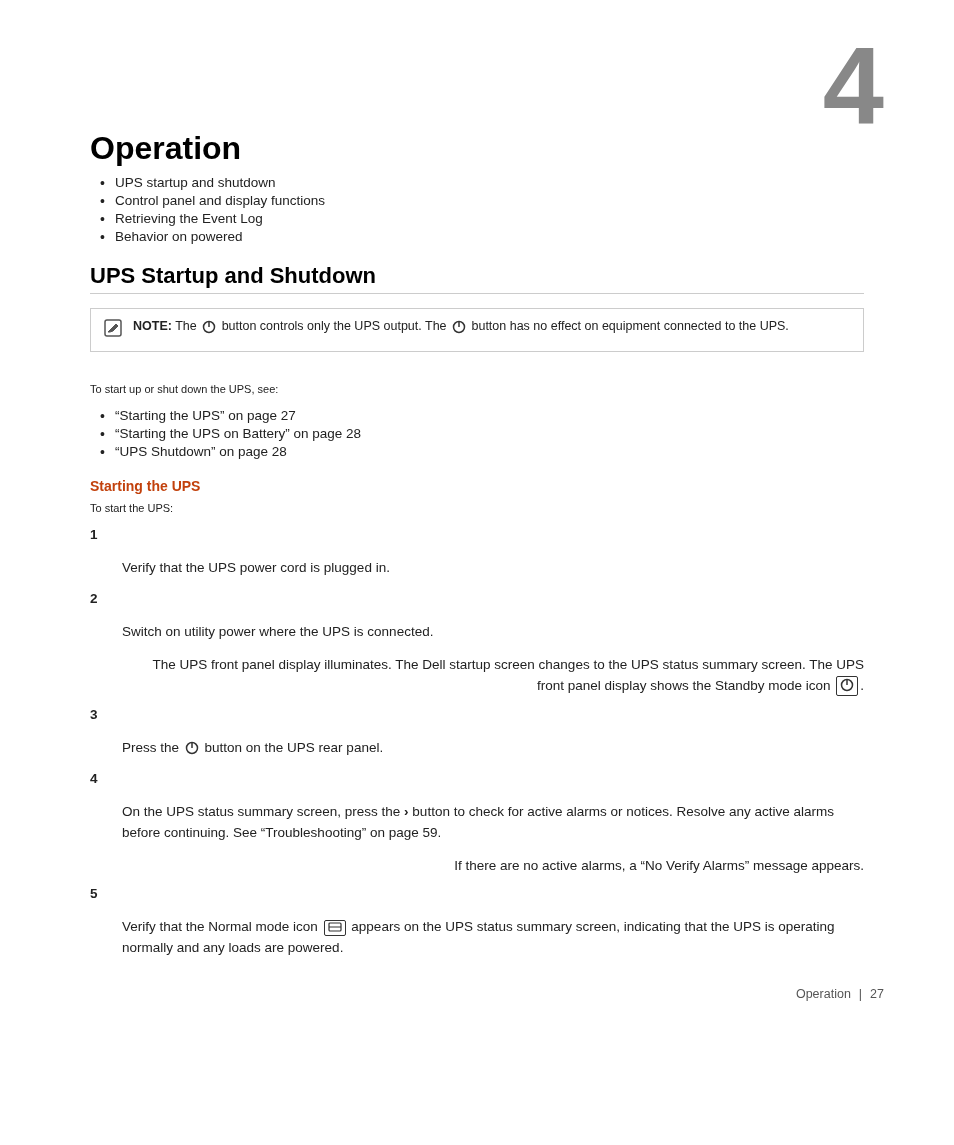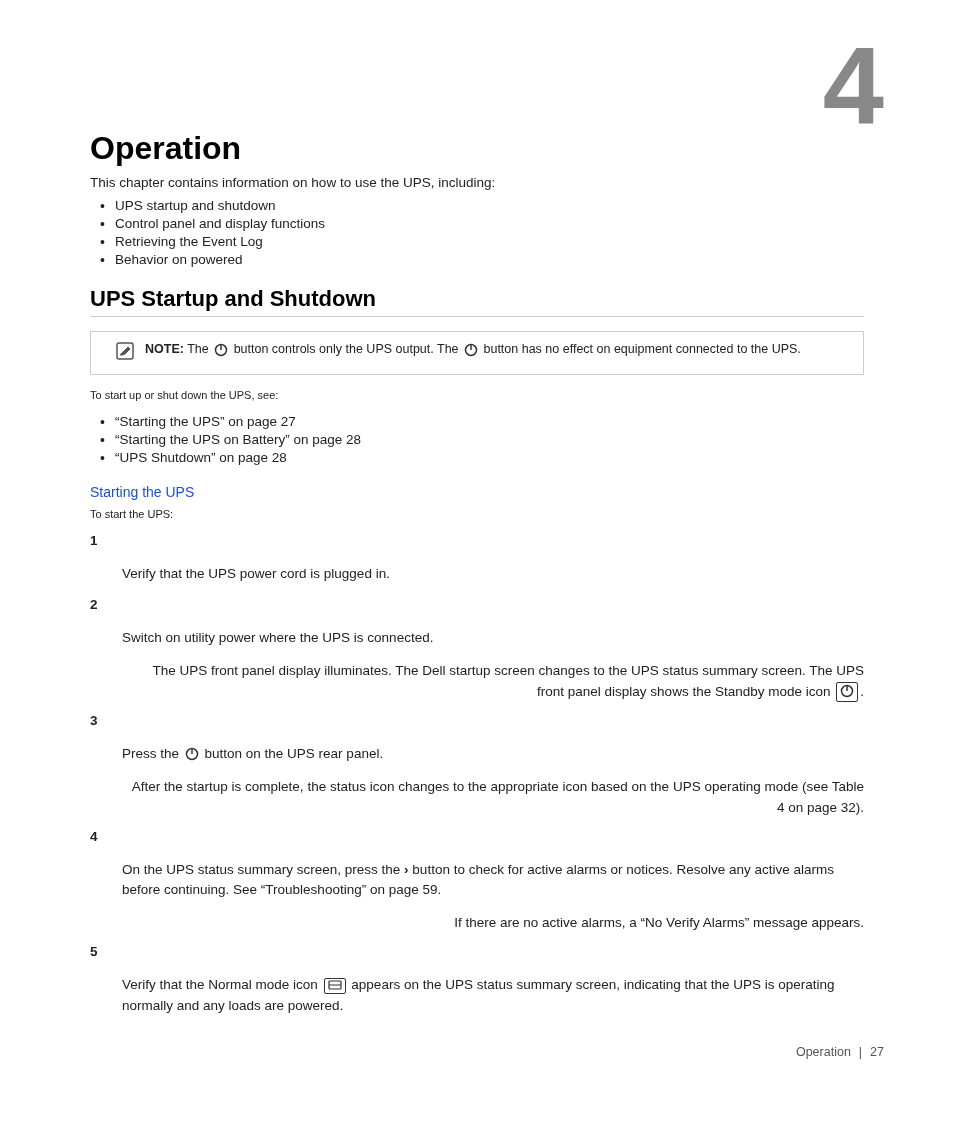--- a/index.html
+++ b/index.html
@@ -57,23 +57,23 @@
       font-size: 22px;
       font-weight: bold;
       color: #000;
       border-bottom: 1px solid #ccc;
       padding-bottom: 4px;
       margin-bottom: 14px;
     }
     .note-box {
       display: flex;
       align-items: flex-start;
-      margin-bottom: 12px;
+      margin-bottom: 29px;
       border: 1px solid #ccc;
-      padding: 8px 24px;
+      padding: 8px 12px;
       background: #fff;
     }
     .note-icon {
       font-size: 20px;
       margin-right: 10px;
       flex-shrink: 0;
       color: #555;
       margin-top: 1px;
     }
     .note-text {
@@ -115,22 +115,22 @@
       font-size: 11px;
       line-height: 1;
     }
     .para {
       margin-bottom: 10px;
       font-size: 11px;
       line-height: 1.55;
     }
     h3.subsection-title {
       font-size: 14px;
-      font-weight: normal;
-      color: #1d4ed8;
+      font-weight: bold;
+      color: #c2410c;
       margin-bottom: 6px;
     }
     .numbered-list {
       list-style: none;
       margin-left: 0;
       margin-bottom: 0;
     }
     .numbered-item {
       display: flex;
       align-items: flex-start;
@@ -174,21 +174,20 @@
   </style>
 </head>
 <body>
 
 <div class="page">
 
   <div class="chapter-number">4</div>
 
   <h1 class="page-title">Operation</h1>
 
-  <p class="intro-text">This chapter contains information on how to use the UPS, including:</p>
 
   <ul class="bullet-list">
     <li>
         <span>UPS startup and shutdown</span>
       </li>
     <li>
         <span>Control panel and display functions</span>
       </li>
     <li>
         <span>Retrieving the Event Log</span>
@@ -255,21 +254,20 @@
           </svg></span>.
     </div>
 
     <li class="numbered-item">
       <span class="num">3</span>
       <div class="num-content">Press the <span class="power-icon"><svg viewBox="0 0 14 14" fill="none" xmlns="http://www.w3.org/2000/svg" width="14" height="14">
               <circle cx="7" cy="7" r="5.5" stroke="#333" stroke-width="1.5"></circle>
               <line x1="7" y1="2" x2="7" y2="7" stroke="#333" stroke-width="1.5"></line>
             </svg></span> button on the UPS rear panel.</div>
     </li>
-    <div class="sub-para">After the startup is complete, the status icon changes to the appropriate icon based on the UPS operating mode (see Table 4 on page 32).</div>
 
     <li class="numbered-item">
       <span class="num">4</span>
       <div class="num-content">On the UPS status summary screen, press the <strong>›</strong> button to check for active alarms or notices. Resolve any active alarms before continuing. See “Troubleshooting” on page 59.</div>
     </li>
     <div class="sub-para">If there are no active alarms, a “No Verify Alarms” message appears.</div>
 
     <li class="numbered-item">
       <span class="num">5</span>
       <div class="num-content">Verify that the Normal mode icon <span class="normal-icon"><svg width="14" height="10" viewBox="0 0 14 10" fill="none" xmlns="http://www.w3.org/2000/svg">

